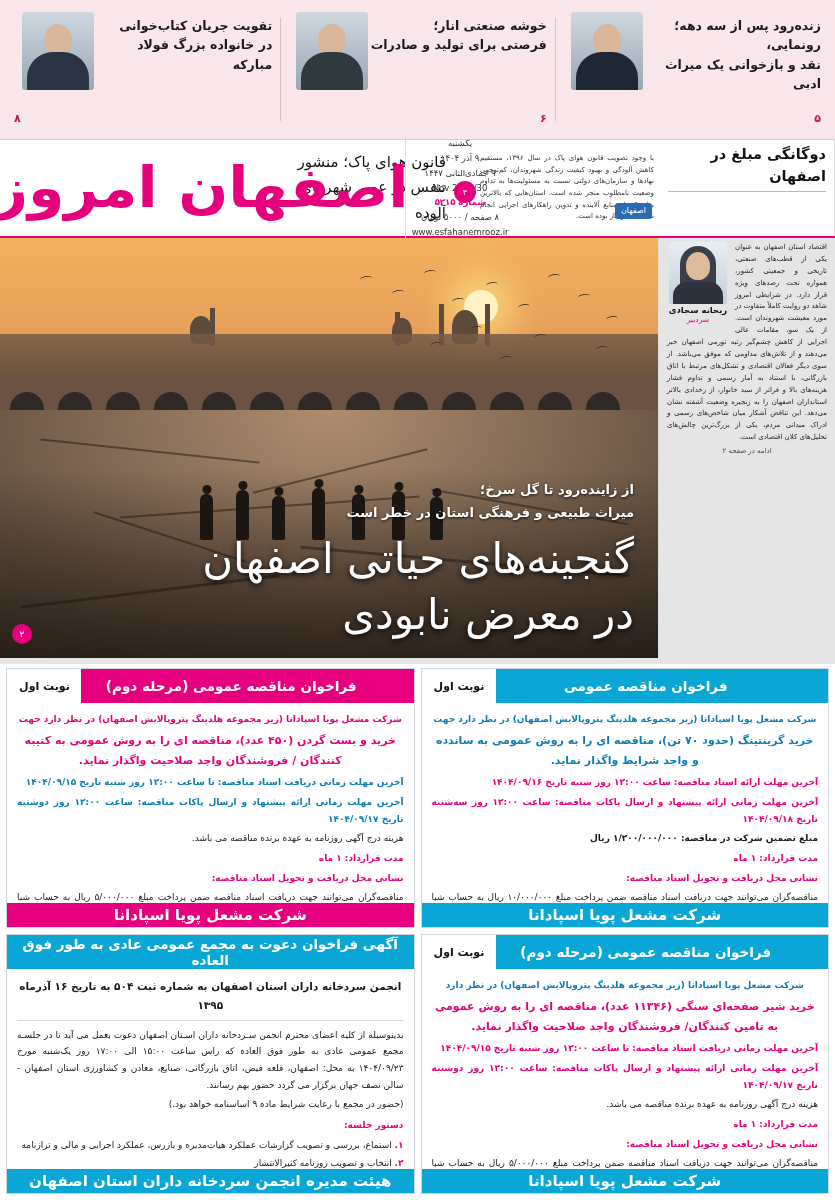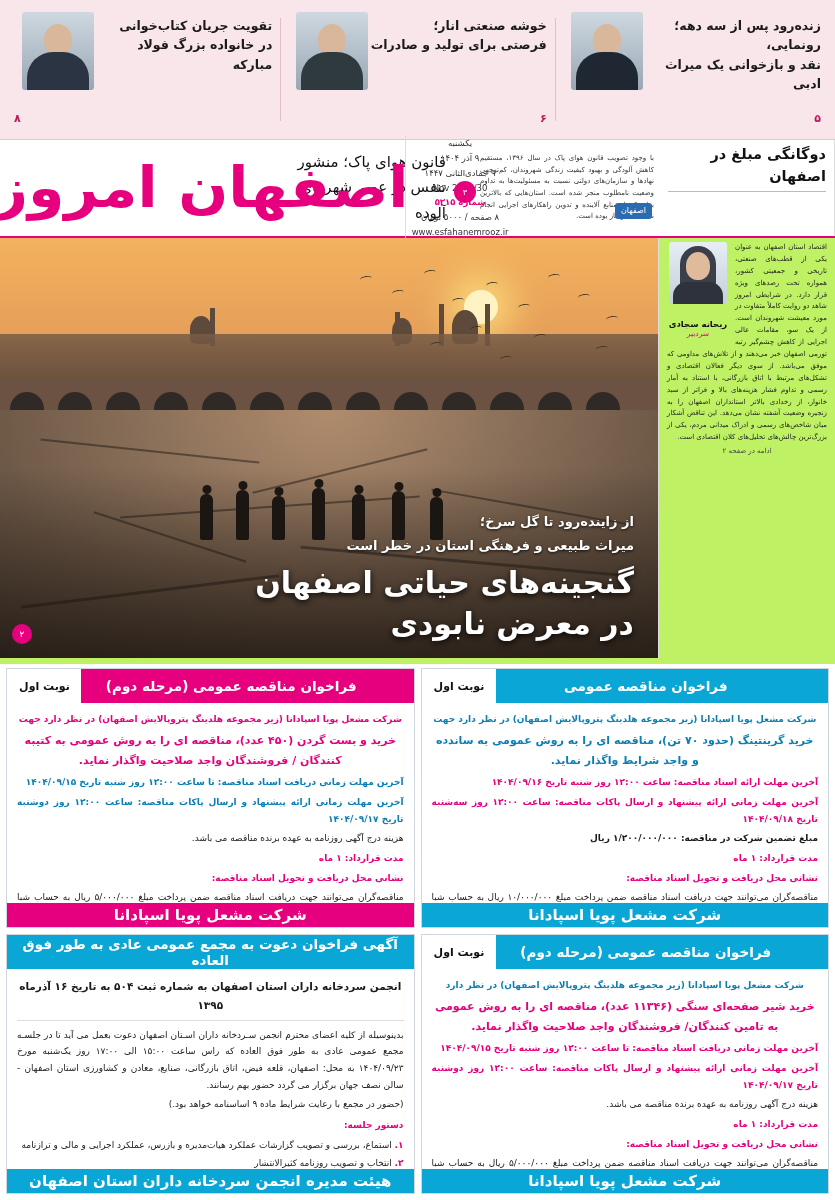--- a/index.html
+++ b/index.html
@@ -4,21 +4,21 @@
 <style>
   * { box-sizing: border-box; }
   html, body {
     margin: 0; padding: 0;
     background: #ffffff;
     font-family: "DejaVu Sans", "Liberation Sans", sans-serif;
   }
   .page {
     width: 835px; height: 1200px;
     position: relative; overflow: hidden;
-    background: #bef264;
+    background: #e5e5e5;
     margin: 0 auto;
   }
 
   
   .teaser-strip {
     position: absolute; top: 0; left: 0; width: 835px; height: 140px;
     background: #f8e6ea;
     border-bottom: 1px solid #e2c7cf;
     display: flex; flex-direction: row-reverse;
     padding: 8px 6px;
@@ -205,21 +205,21 @@
   .lead-text {
     position: absolute; right: 24px; bottom: 14px; left: 14px;
     direction: rtl; text-align: right; color: #fff;
   }
   .lead-kicker {
     font-size: 13px; line-height: 1.8; font-weight: bold;
     text-shadow: 0 1px 3px rgba(0,0,0,.85);
     margin-bottom: 6px;
   }
   .lead-title {
-    font-size: 30px; font-weight: bold; line-height: 1.35;
+    font-size: 42px; font-weight: normal; line-height: 1.35;
     text-shadow: 0 2px 6px rgba(0,0,0,.9);
   }
   .lead-badge {
     position: absolute; left: 12px; bottom: 14px;
     width: 20px; height: 20px; border-radius: 50%;
     background: #e6007e; color: #fff; font-size: 9px;
     display: flex; align-items: center; justify-content: center;
   }
 
   
@@ -238,21 +238,21 @@
     background: linear-gradient(180deg,#e7eef4,#c3cfd9);
     position: relative; overflow: hidden; margin: 0 auto;
   }
   .op-avatar .h { position:absolute; left:50%; top:10px; transform:translateX(-50%);
     width: 24px; height: 28px; border-radius: 50% 50% 45% 45%; background:#e0bb9b; }
   .op-avatar .sc { position:absolute; left:50%; top:4px; transform:translateX(-50%);
     width: 36px; height: 52px; border-radius: 18px 18px 10px 10px; background:#3a3f4a; z-index:0;}
   .op-avatar .h { z-index: 2; }
   .op-avatar .b { position:absolute; left:50%; bottom:0; transform:translateX(-50%);
     width: 50px; height: 22px; border-radius: 14px 14px 0 0; background:#2d323c; z-index:3;}
-  .op-name { font-size: 8.5px; font-weight: bold; color: #111; margin-top: 15px; }
+  .op-name { font-size: 8.5px; font-weight: bold; color: #111; margin-top: 1px; }
   .op-role { font-size: 7.5px; color: #e6007e; }
   .op-text { font-size: 7px; line-height: 1.7; color: #222; }
   .op-more { font-size: 7px; color: #444; text-align: center; margin-top: 3px; }
 
   
   .ads {
     position: absolute; top: 664px; left: 0; width: 835px; height: 536px;
     display: grid;
     grid-template-columns: 1fr 1fr;
     grid-template-rows: 1fr 1fr;

